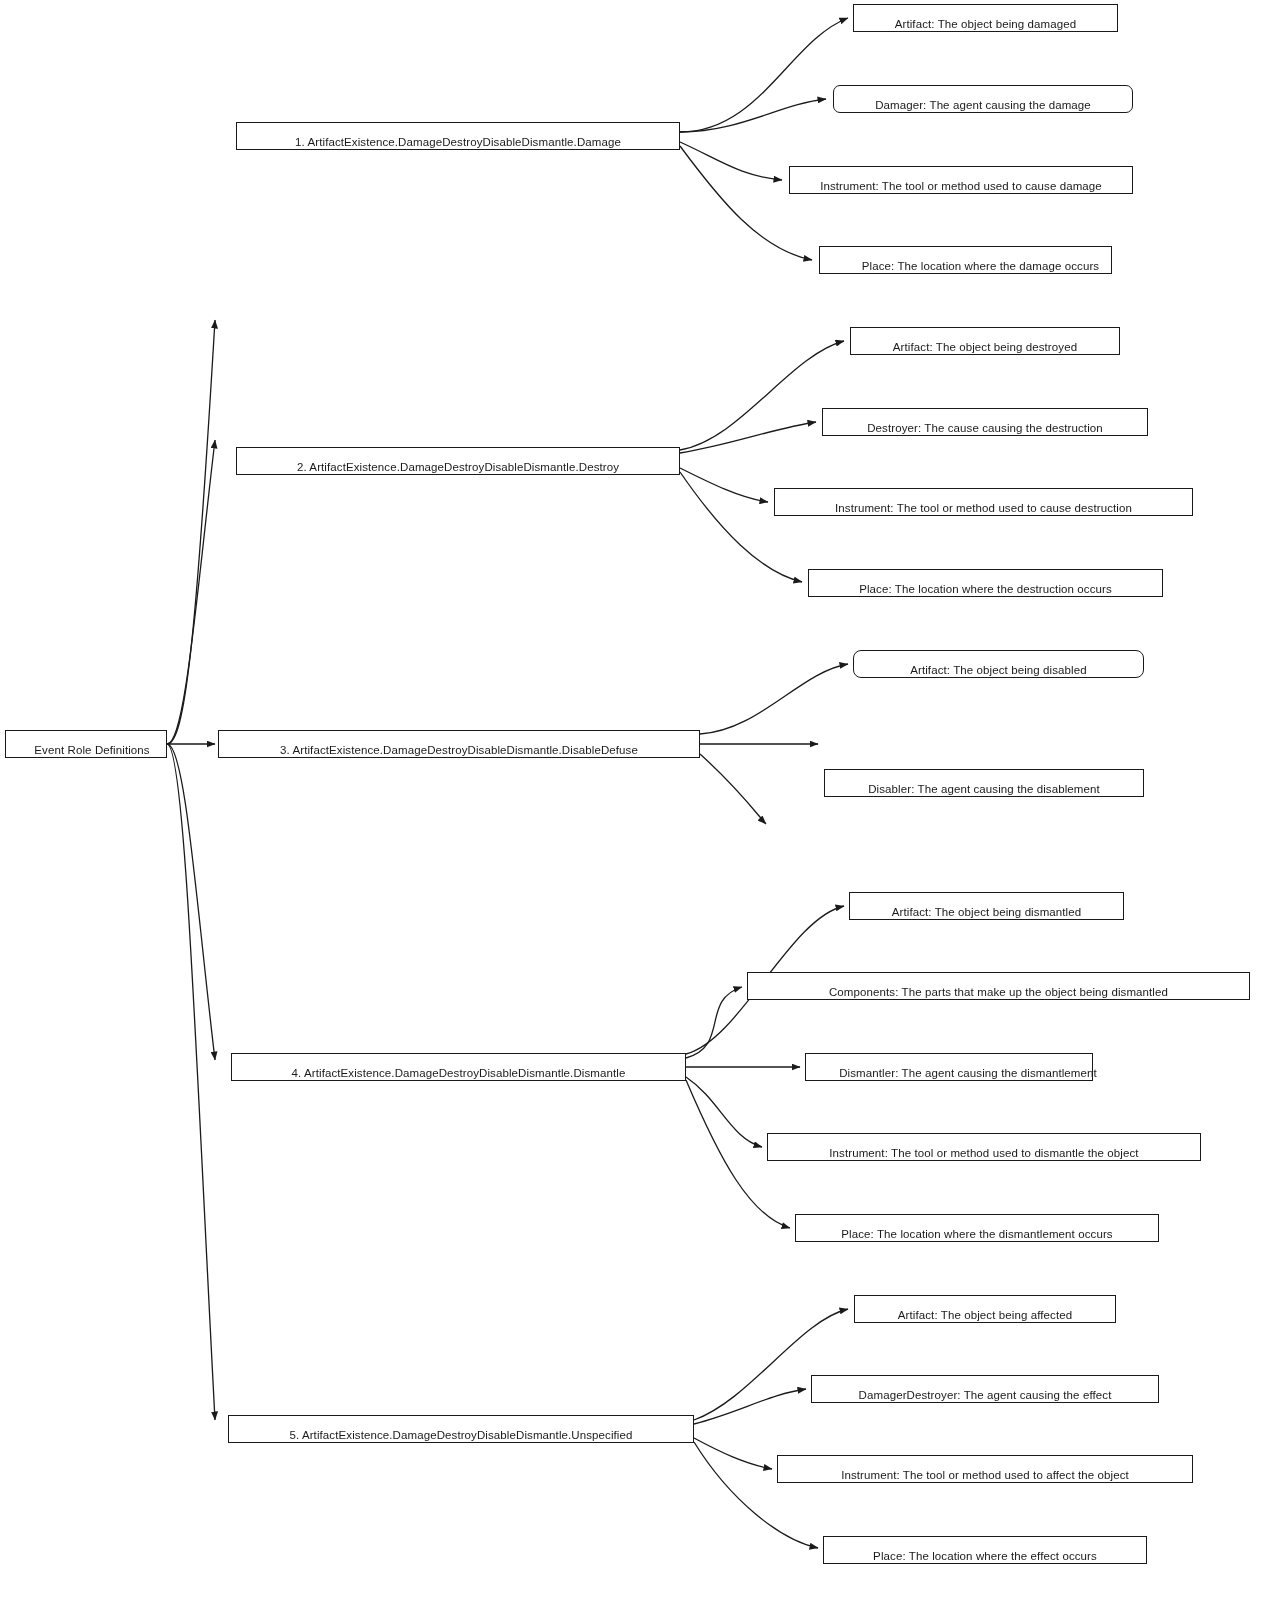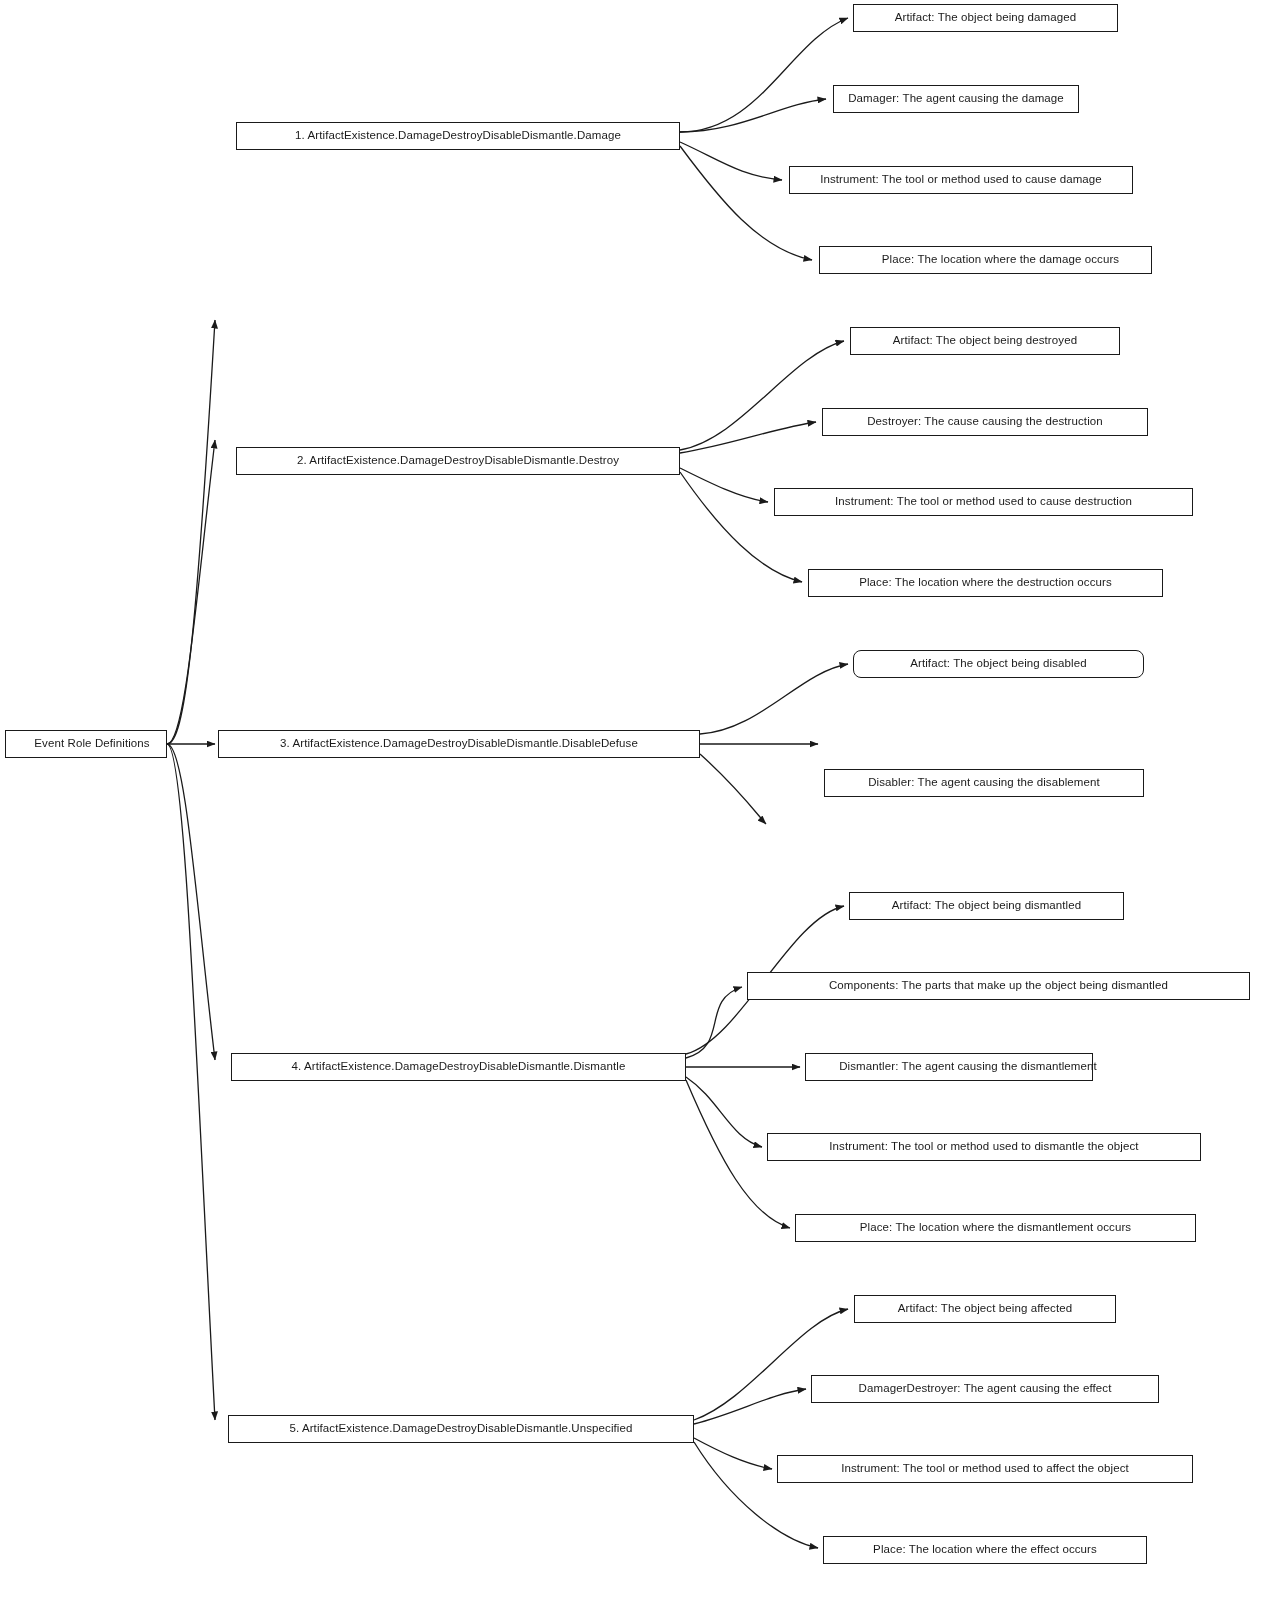--- a/index.html
+++ b/index.html
@@ -22,21 +22,21 @@
     width: 1265px;
     height: 1623px;
     pointer-events: none;
   }
   .node {
     position: absolute;
     box-sizing: border-box;
     border: 1.6px solid #1a1a1a;
     background: #ffffff;
     display: flex;
-    align-items: center;
+    align-items: flex-end;
     justify-content: center;
     font-size: 11.5px;
     color: #1a1a1a;
     line-height: 1.15;
     white-space: nowrap;
     letter-spacing: 0.1px;
   }
   .node.root   { height: 28px; }
   .node.event  { height: 28px; }
   .node.role   { height: 28px; }
@@ -90,27 +90,27 @@
   <div class="node root" style="left:5px; top:730px; width:162px;padding-left:12px;">
     <span>Event Role Definitions</span>
   </div>
 
   <div class="node event" style="left:236px; top:122px; width:444px;">
     <span>1. ArtifactExistence.DamageDestroyDisableDismantle.Damage</span>
   </div>
   <div class="node role" style="left:853px; top:4px; width:265px;">
     <span>Artifact: The object being damaged</span>
   </div>
-  <div class="node role" style="left:833px; top:85px; width:246px;">
+  <div class="node role" style="left:833px; top:85px; width:300px;border-radius:7px;">
     <span>Damager: The agent causing the damage</span>
   </div>
   <div class="node role" style="left:789px; top:166px; width:344px;">
     <span>Instrument: The tool or method used to cause damage</span>
   </div>
-  <div class="node role" style="left:819px; top:246px; width:333px;padding-left:30px;">
+  <div class="node role" style="left:819px; top:246px; width:293px;padding-left:30px;">
     <span>Place: The location where the damage occurs</span>
   </div>
 
   <div class="node event" style="left:236px; top:447px; width:444px;">
     <span>2. ArtifactExistence.DamageDestroyDisableDismantle.Destroy</span>
   </div>
   <div class="node role" style="left:850px; top:327px; width:270px;">
     <span>Artifact: The object being destroyed</span>
   </div>
   <div class="node role" style="left:822px; top:408px; width:326px;">
@@ -141,21 +141,21 @@
   </div>
   <div class="node role" style="left:747px; top:972px; width:503px;">
     <span>Components: The parts that make up the object being dismantled</span>
   </div>
   <div class="node role" style="left:805px; top:1053px; width:288px;padding-left:38px;">
     <span>Dismantler: The agent causing the dismantlement</span>
   </div>
   <div class="node role" style="left:767px; top:1133px; width:434px;">
     <span>Instrument: The tool or method used to dismantle the object</span>
   </div>
-  <div class="node role" style="left:795px; top:1214px; width:401px;">
+  <div class="node role" style="left:795px; top:1214px; width:364px;">
     <span>Place: The location where the dismantlement occurs</span>
   </div>
 
   <div class="node event" style="left:228px; top:1415px; width:466px;">
     <span>5. ArtifactExistence.DamageDestroyDisableDismantle.Unspecified</span>
   </div>
   <div class="node role" style="left:854px; top:1295px; width:262px;">
     <span>Artifact: The object being affected</span>
   </div>
   <div class="node role" style="left:811px; top:1375px; width:348px;">

